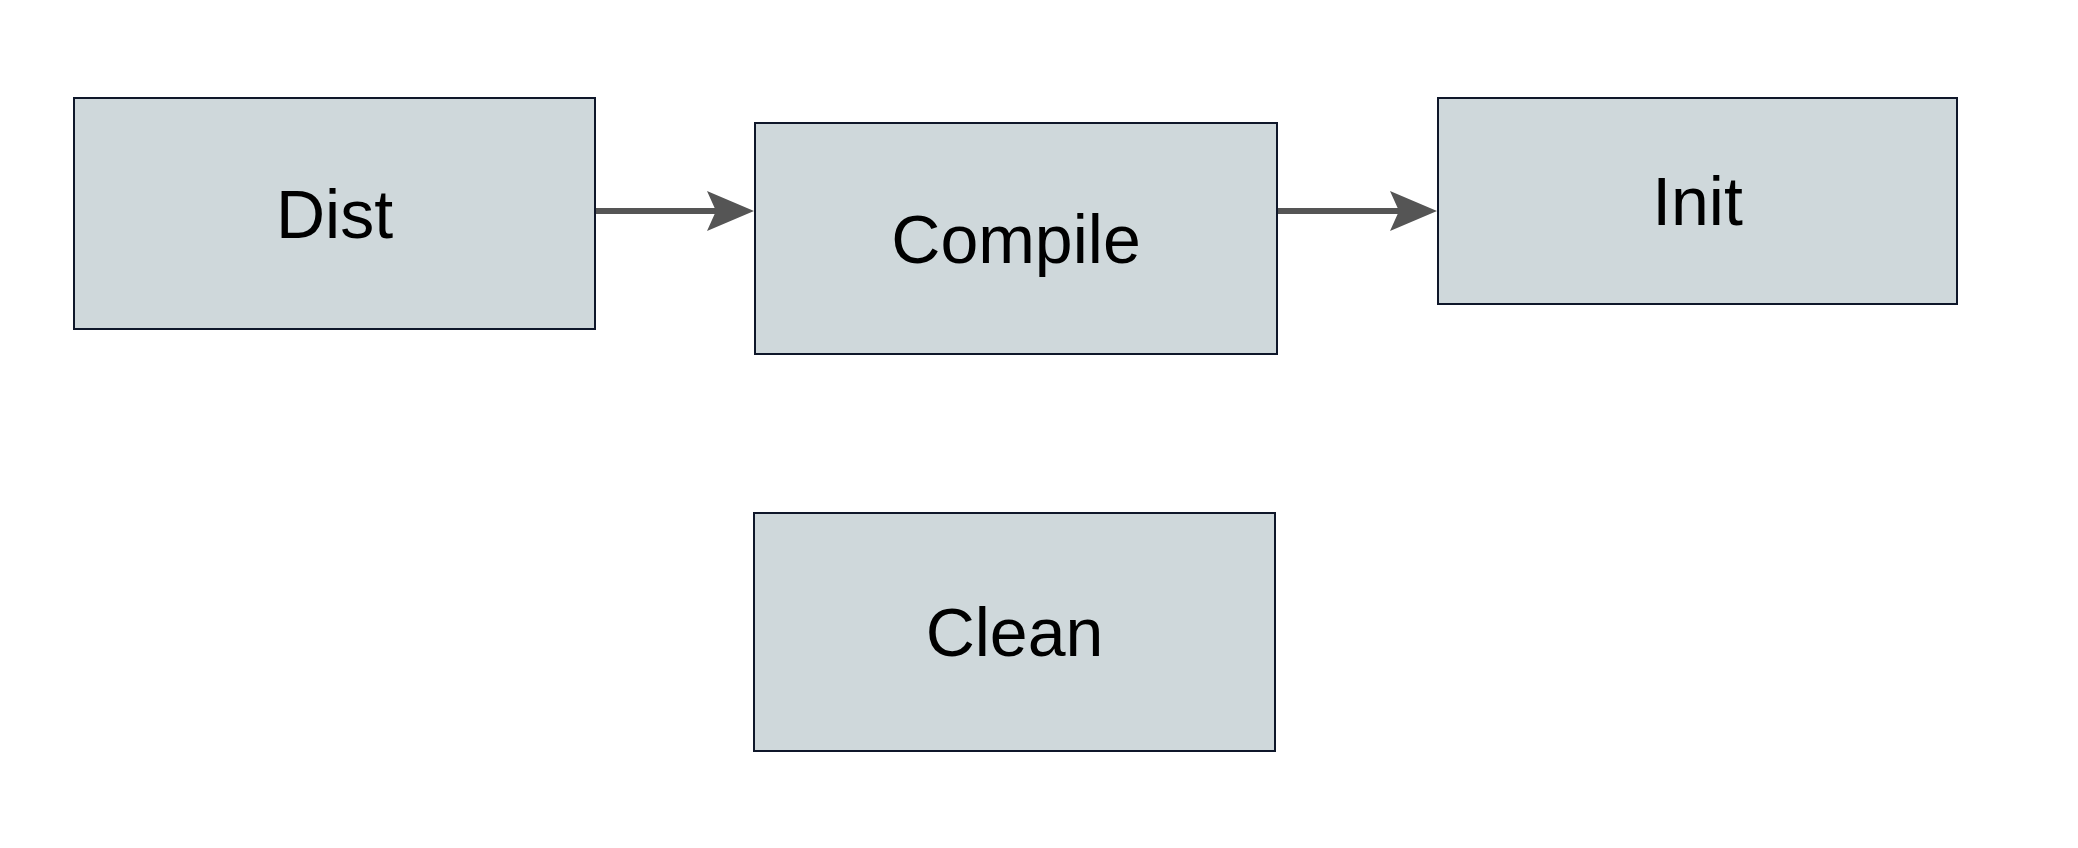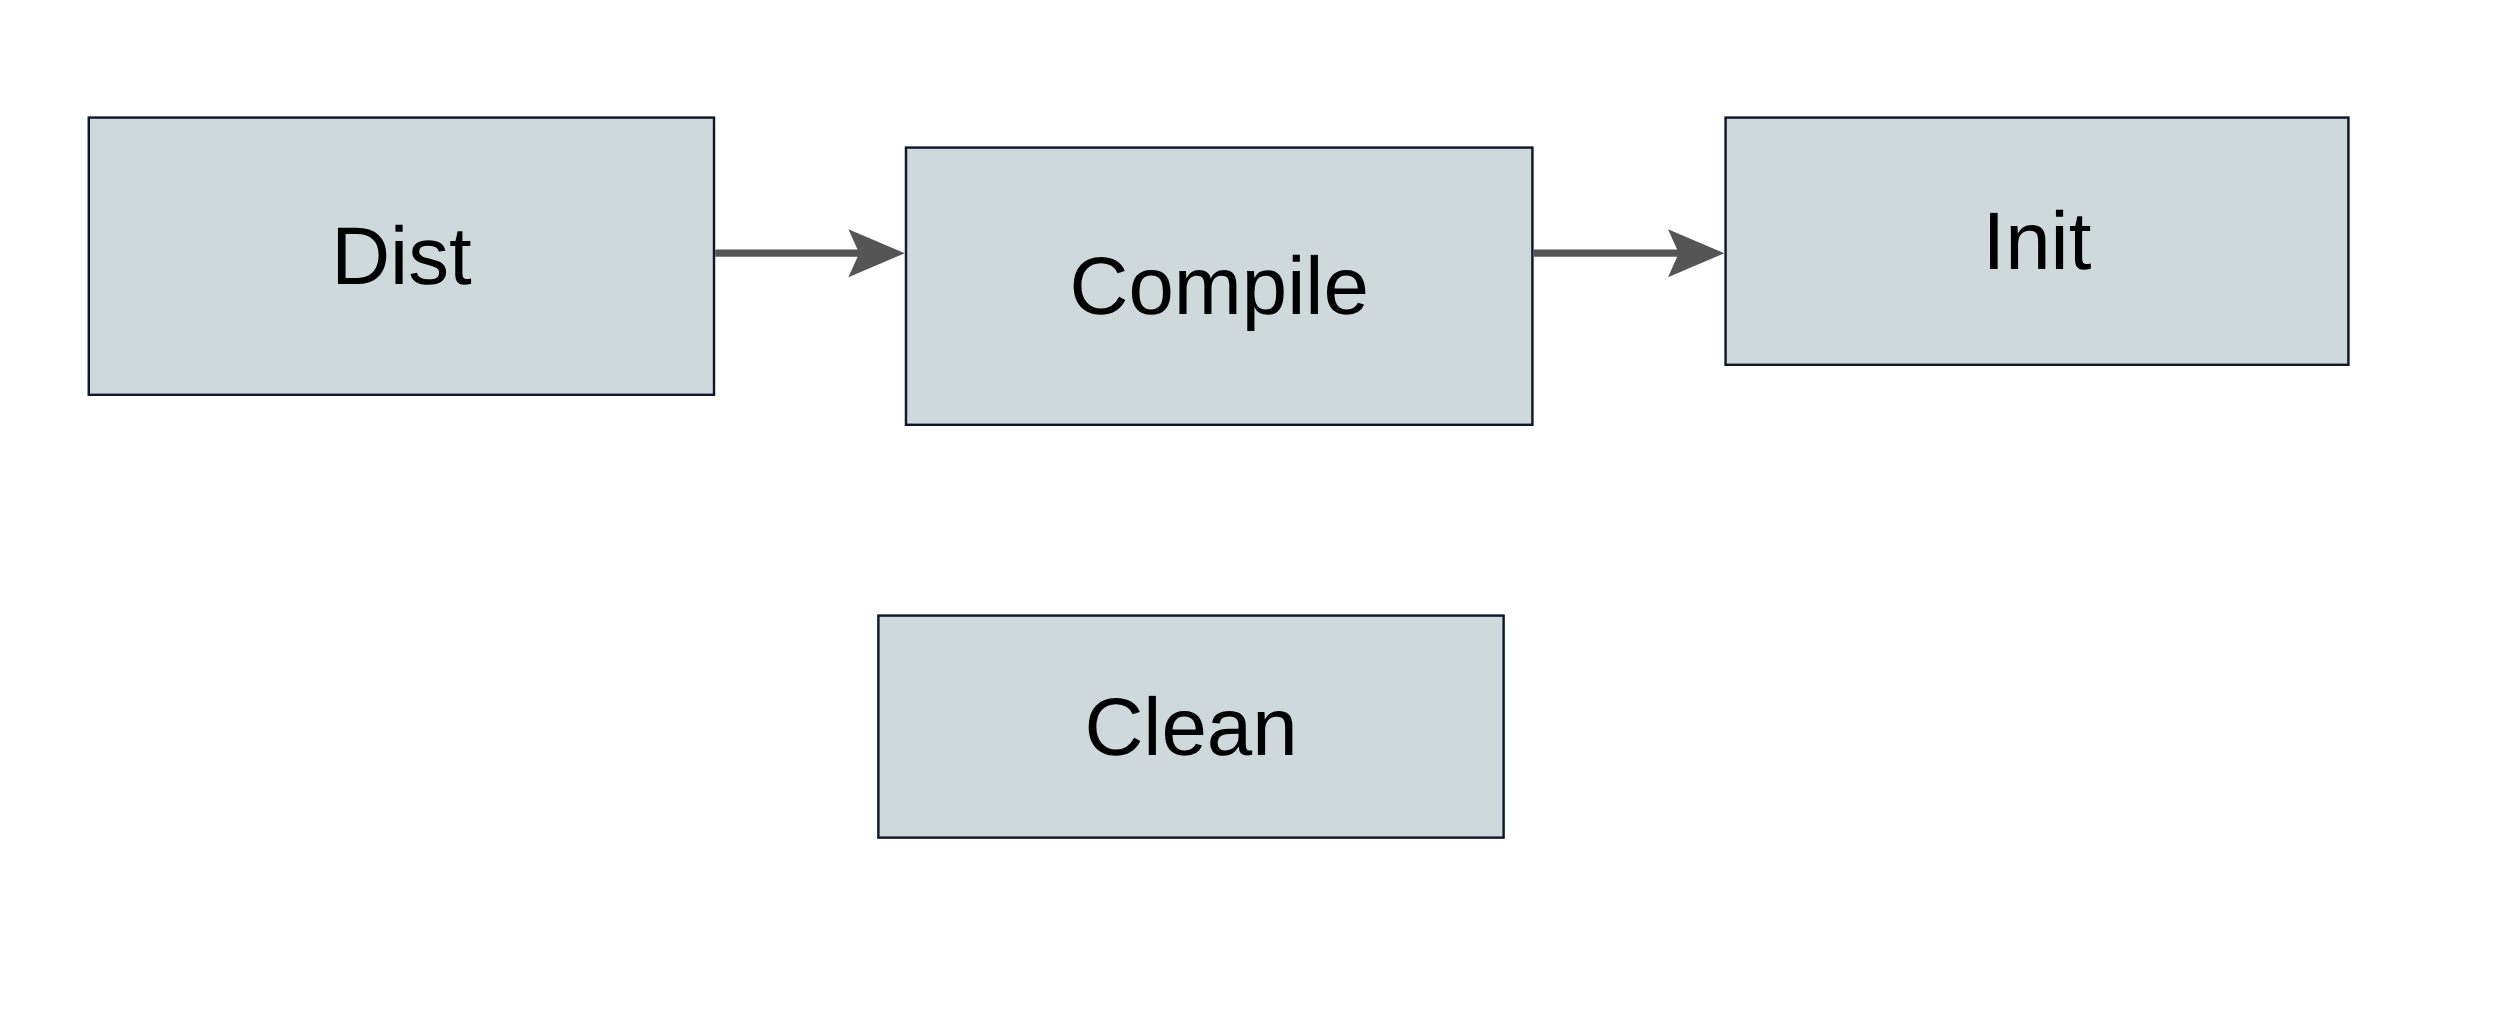--- a/index.html
+++ b/index.html
@@ -77,17 +77,17 @@
   </div>
 
   <div class="node" style="left:754px; top:97px; width:524px; height:233px;margin-top:25px;">
     <span class="node-label">Compile</span>
   </div>
 
   <div class="node" style="left:1437px; top:97px; width:521px; height:208px;">
     <span class="node-label">Init</span>
   </div>
 
-  <div class="node" style="left:731px; top:512px; width:523px; height:187px;">
+  <div class="node" style="left:753px; top:512px; width:523px; height:240px;">
     <span class="node-label">Clean</span>
   </div>
 
 </div>
 
 </body></html>

